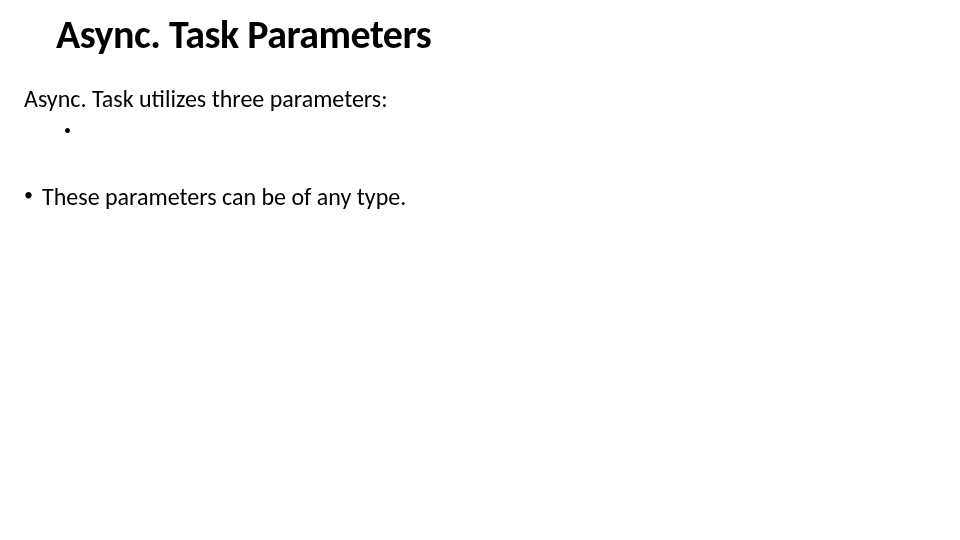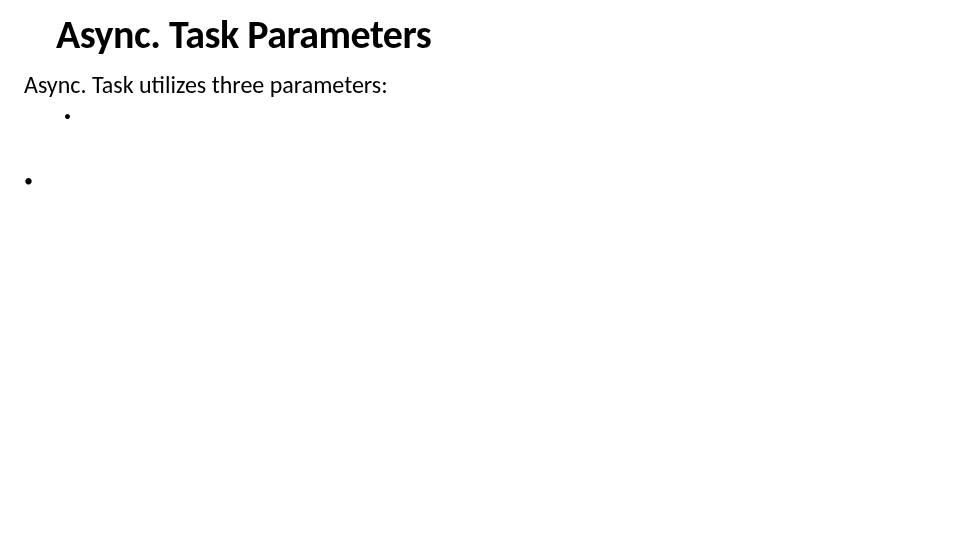--- a/index.html
+++ b/index.html
@@ -22,21 +22,21 @@
     position: absolute;
     left: 56px;
     top: 10px;
     font-size: 40px;
     font-weight: 700;
     letter-spacing: -0.5px;
   }
   .body {
     position: absolute;
     left: 24px;
-    top: 70px;
+    top: 84px;
     width: 900px;
   }
   .lvl1 {
     font-size: 24px;
     line-height: 1.25;
     margin: 0 0 4px 0;
   }
   .lvl2 {
     font-size: 20px;
     line-height: 1.3;
@@ -74,17 +74,18 @@
     <div class="lvl1">Async. Task utilizes three parameters:</div>
 
     <div class="lvl2 bullet-row">
       <span class="bullet small">•</span>
     </div>
 
     <div class="gap"></div>
 
     <div class="lvl1 bullet-row">
       <span class="bullet">•</span>
+      <span>These parameters can be of any type.</span>
     </div>
 
   </div>
 
 </div>
 
 </body></html>

